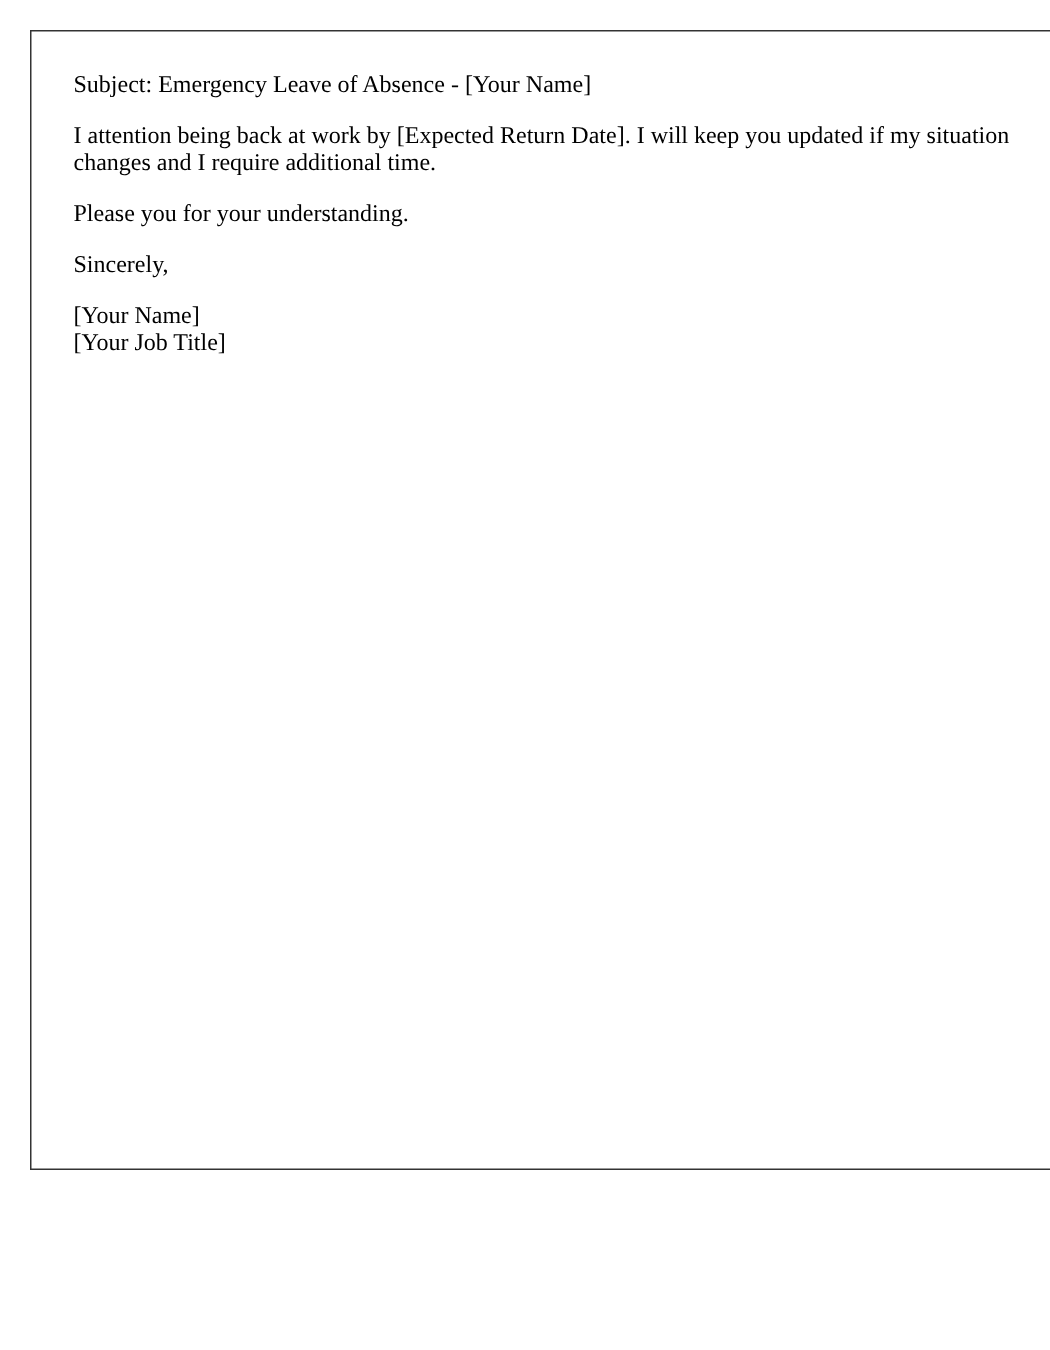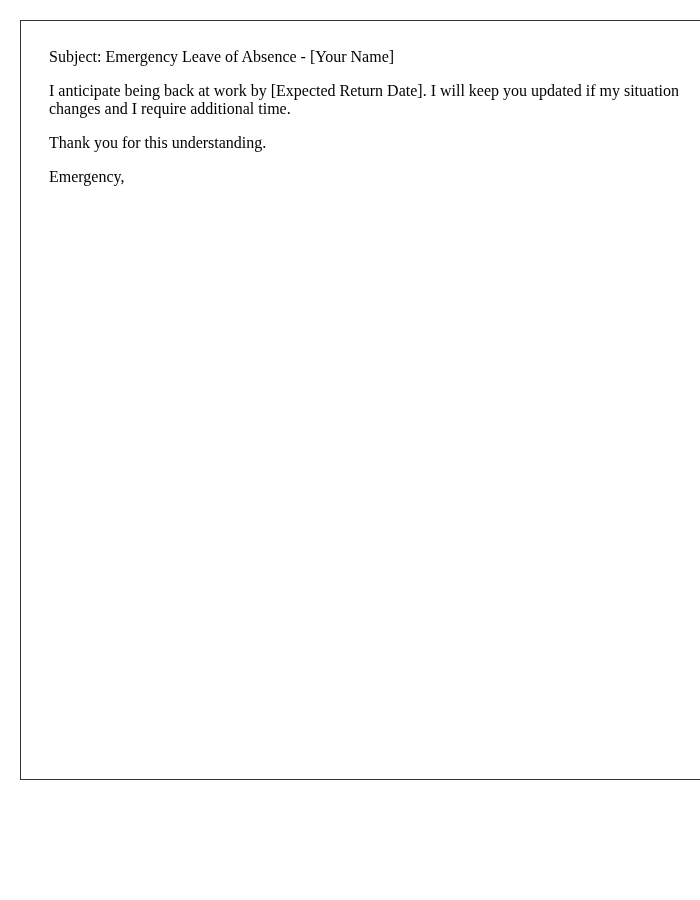--- a/index.html
+++ b/index.html
@@ -30,16 +30,20 @@
       margin: 0 0 16px 0;
     }
     .line { display: block; }
     .signature { margin: 0; }
   </style>
 </head>
 <body>
 
 <div class="letter">
   <p class="para">Subject: Emergency Leave of Absence - [Your Name]</p>
-  <p class="para">I anticipate being back at work by [Expected Return Date]. I will keep you updated if my situation changes and I require additional time.</p>
-  <p class="para">Thank you for this understanding.</p>
-  <p class="para">Emergency,</p>
+  <p class="para">I attention being back at work by [Expected Return Date]. I will keep you updated if my situation changes and I require additional time.</p>
+  <p class="para">Please you for your understanding.</p>
+  <p class="para">Sincerely,</p>
+  <p class="signature">
+    <span class="line">[Your Name]</span>
+    <span class="line">[Your Job Title]</span>
+  </p>
 </div>
 
 </body></html>

